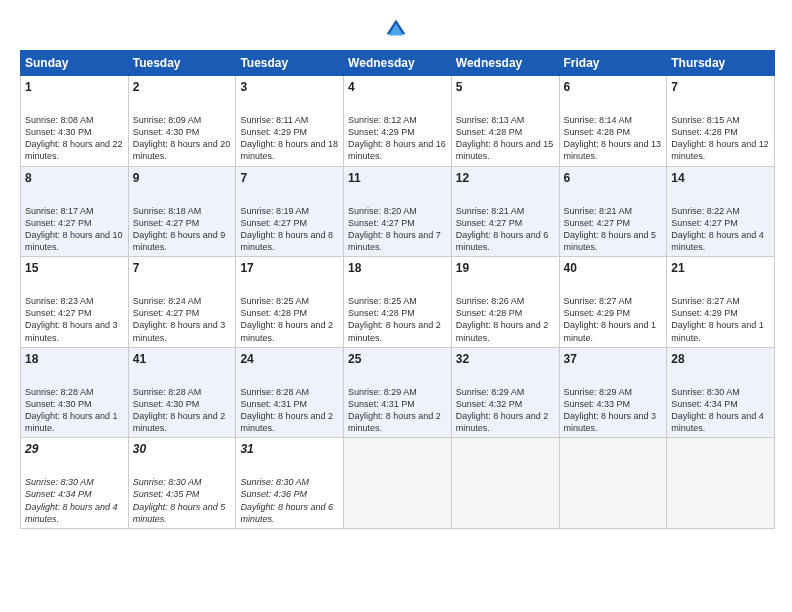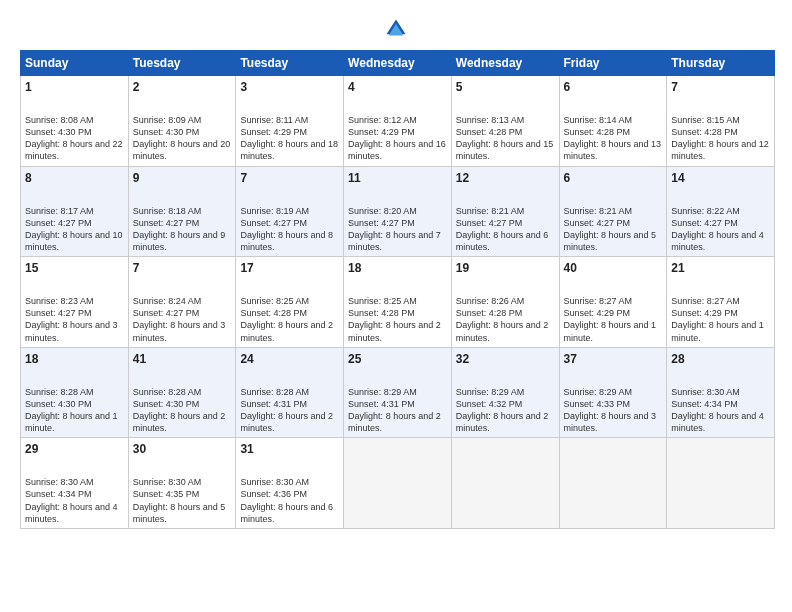--- a/index.html
+++ b/index.html
@@ -73,20 +73,21 @@
     }
     .calendar td {
       border: 1px solid #ccc;
       vertical-align: top;
       padding: 4px 4px 3px 4px;
       background: #fff;
       height: 82px;
     }
     .calendar tr:last-child td {
       height: 76px;
+      font-style: italic;
     }
     .day-num {
       font-size: 12px;
       font-weight: bold;
       color: #222;
       display: block;
       margin-bottom: 1px;
     }
     .day-info {
       font-size: 9px;

